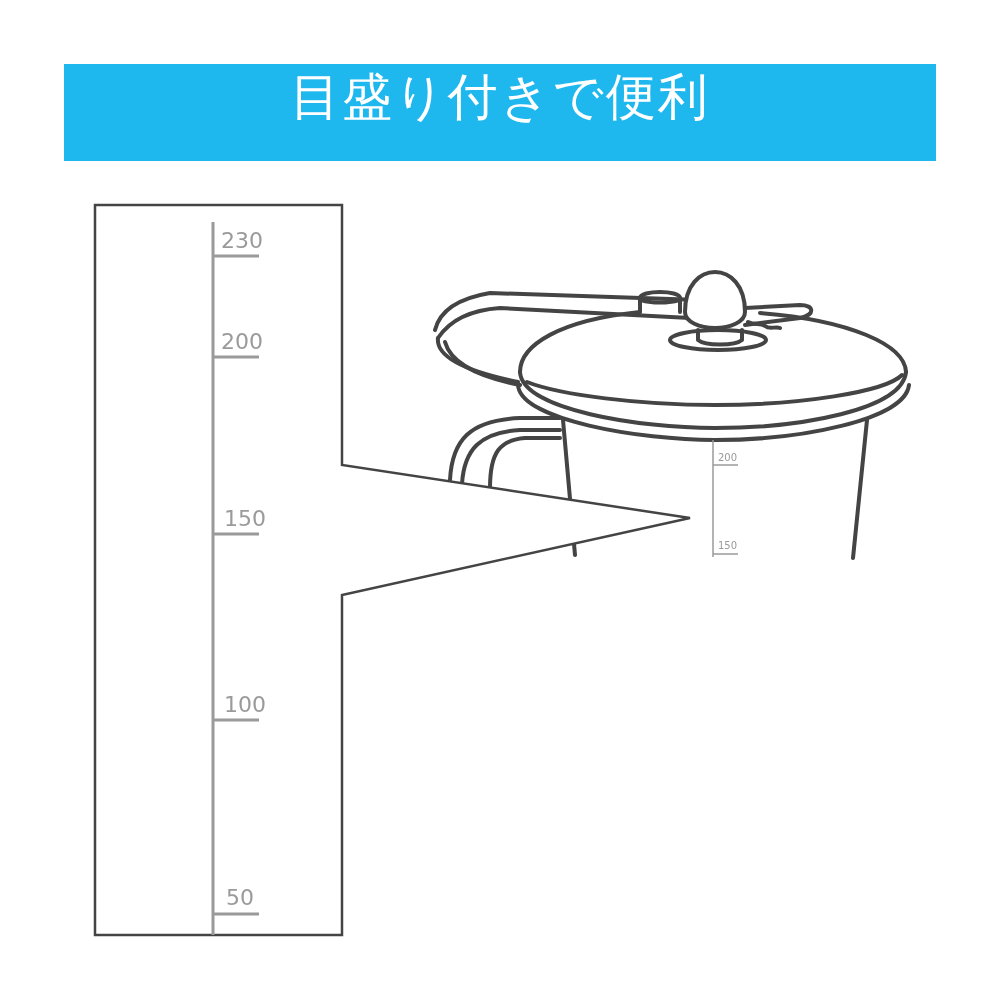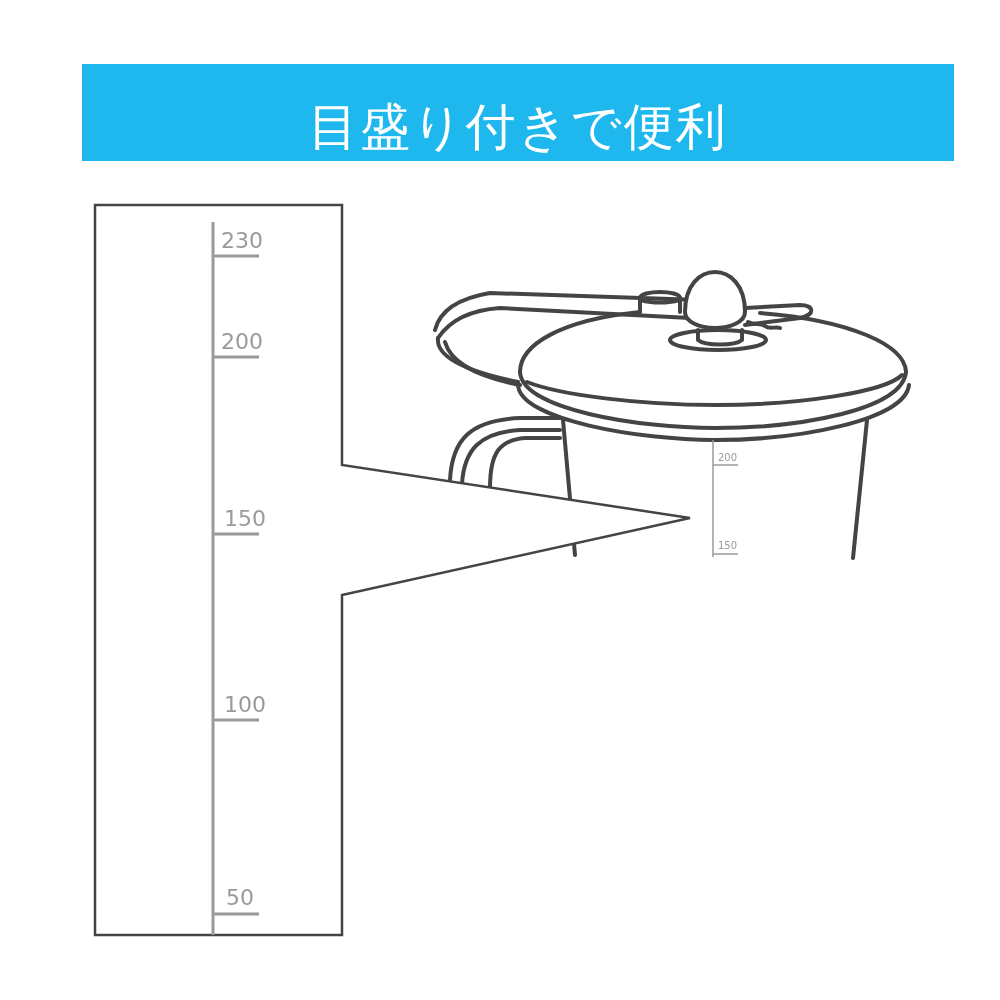--- a/index.html
+++ b/index.html
@@ -1,19 +1,19 @@
 <!DOCTYPE html>
 <html><head>
   <meta charset="utf-8">
   <style>
     html, body { margin: 0; padding: 0; background: #ffffff; }
     body { width: 1000px; height: 1000px; position: relative; overflow: hidden;
            font-family: "DejaVu Sans", sans-serif; }
     .banner { position: absolute; left: 64px; top: 64px; width: 872px; height: 97px;
-              background: #1fb8ee; display: flex; align-items: flex-end; justify-content: center; margin-left: 18px; }
+              background: #1fb8ee; display: flex; align-items: flex-start; justify-content: center; }
     .banner-title { color: #ffffff; font-size: 50px; font-family: "DejaVu Sans", sans-serif;
                     letter-spacing: 2px; font-weight: normal; }
     svg.art { position: absolute; left: 0; top: 0; }
     .scale-label { font-family: "DejaVu Sans", sans-serif; fill: #9a9a9a; }
   </style>
 </head>
 <body>
 
 <div class="banner">
   <span class="banner-title">目盛り付きで便利</span>

